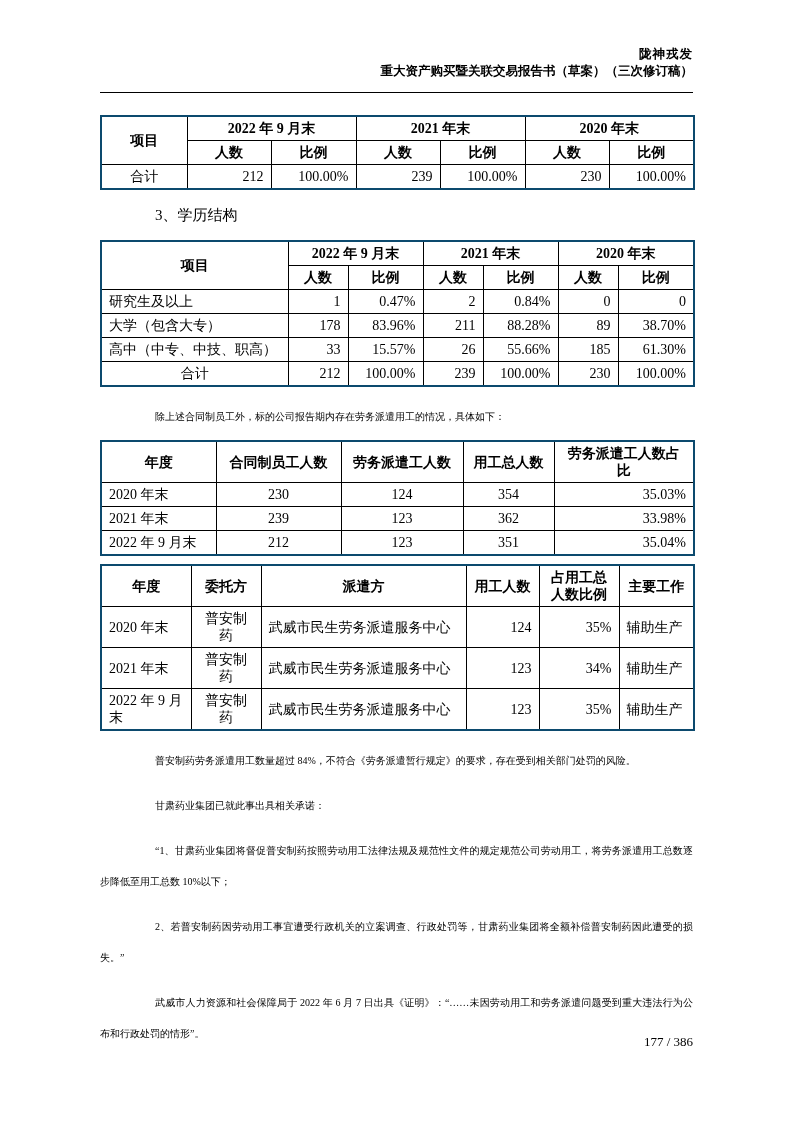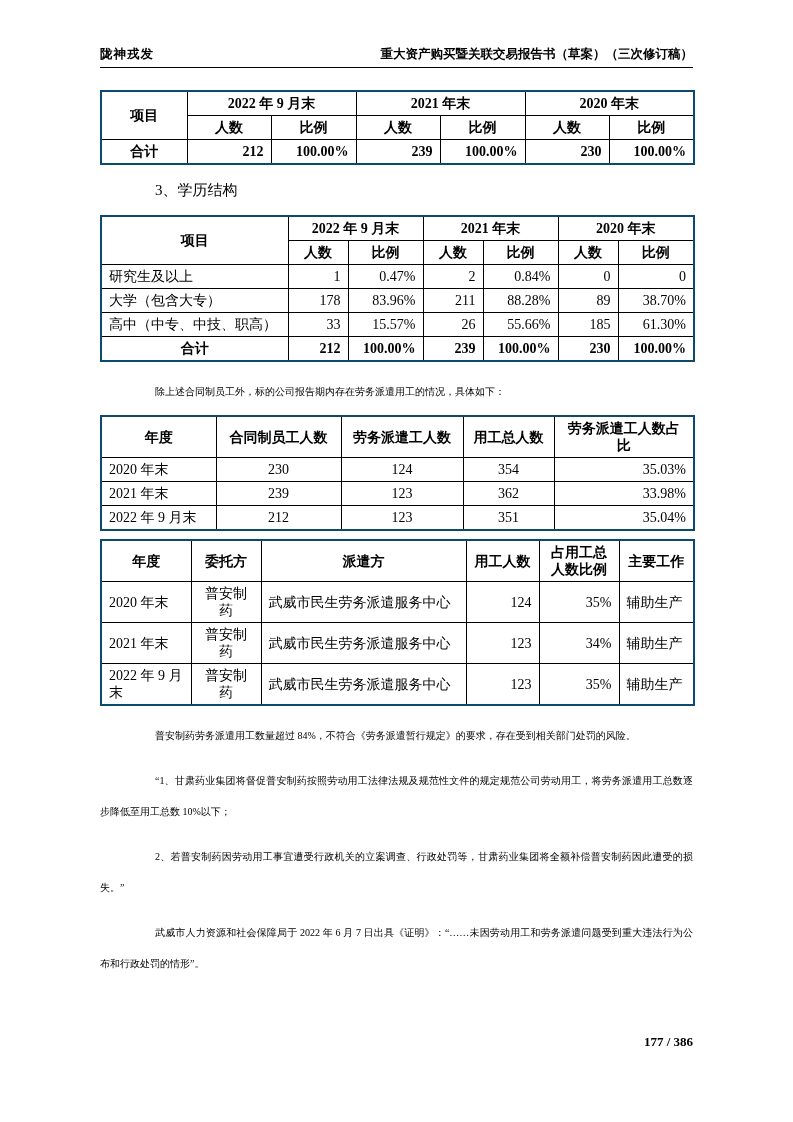--- a/index.html
+++ b/index.html
@@ -1,36 +1,36 @@
 <!DOCTYPE html>
 <html><head>
 <meta charset="utf-8">
 <style>
   html,body{margin:0;padding:0}
   body{width:793px;height:1122px;background:#ffffff;color:#000;
        font-family:"Liberation Serif","DejaVu Serif",serif;}
   .page{position:relative;width:793px;height:1122px;box-sizing:border-box;
         padding:46px 100px 0 100px;overflow:hidden;background:#fff;}
   .doc-header{display:flex;justify-content:space-between;align-items:flex-end;
-        font-size:12.5px;font-weight:700;padding-bottom:4px;border-bottom:1.5px solid #000;}
+        font-size:12.5px;font-weight:700;padding-bottom:12px;border-bottom:1.5px solid #000;flex-direction:column;}
   .doc-header .hl{letter-spacing:1px;}
   .para{font-size:10px;line-height:31px;text-align:justify;text-indent:55px;margin:14px 0 0 0;}
   .heading{font-size:15px;line-height:24px;text-indent:55px;margin:13px 0 13px 0;}
   table.tbl{width:100%;border-collapse:collapse;table-layout:fixed;
         border:2px solid #0c4a6e;font-size:14px;}
   table.tbl.mt{margin-top:8px;}
   table.tbl.first{margin-top:22px;}
   .tbl th,.tbl td{border:1px solid #000;padding:3px 7px;line-height:17px;
         vertical-align:middle;word-break:break-all;overflow:hidden;}
   .tbl th{font-weight:700;text-align:center;}
   .tbl td{text-align:left;font-weight:400;}
   .tbl td.c{text-align:center;}
   .tbl td.r{text-align:right;}
-  tr.total td{font-weight:700;border-top:1.5px solid #000;}
-  .footer-page{position:absolute;right:100px;bottom:72px;font-size:13px;font-weight:700;}
+  tr.total td{font-weight:400;border-top:1.5px solid #000;}
+  .footer-page{position:absolute;right:100px;bottom:72px;font-size:13px;font-weight:400;}
 </style>
 </head>
 <body>
 
 <div class="page">
 
   <div class="doc-header">
     <span class="hl">陇神戎发</span>
     <span>重大资产购买暨关联交易报告书（草案）（三次修订稿）</span>
   </div>
@@ -228,19 +228,20 @@
         <td class="c">普安制药</td>
         <td>武威市民生劳务派遣服务中心</td>
         <td class="r">123</td>
         <td class="r">35%</td>
         <td>辅助生产</td>
       </tr>
     </tbody>
   </table>
 
   <p class="para">普安制药劳务派遣用工数量超过 84%，不符合《劳务派遣暂行规定》的要求，存在受到相关部门处罚的风险。</p>
+  <p class="para">甘肃药业集团已就此事出具相关承诺：</p>
   <p class="para">“1、甘肃药业集团将督促普安制药按照劳动用工法律法规及规范性文件的规定规范公司劳动用工，将劳务派遣用工总数逐步降低至用工总数 10%以下；</p>
   <p class="para">2、若普安制药因劳动用工事宜遭受行政机关的立案调查、行政处罚等，甘肃药业集团将全额补偿普安制药因此遭受的损失。”</p>
   <p class="para">武威市人力资源和社会保障局于 2022 年 6 月 7 日出具《证明》：“……未因劳动用工和劳务派遣问题受到重大违法行为公布和行政处罚的情形”。</p>
 
   <div class="footer-page">177 / 386</div>
 
 </div>
 
 </body></html>

